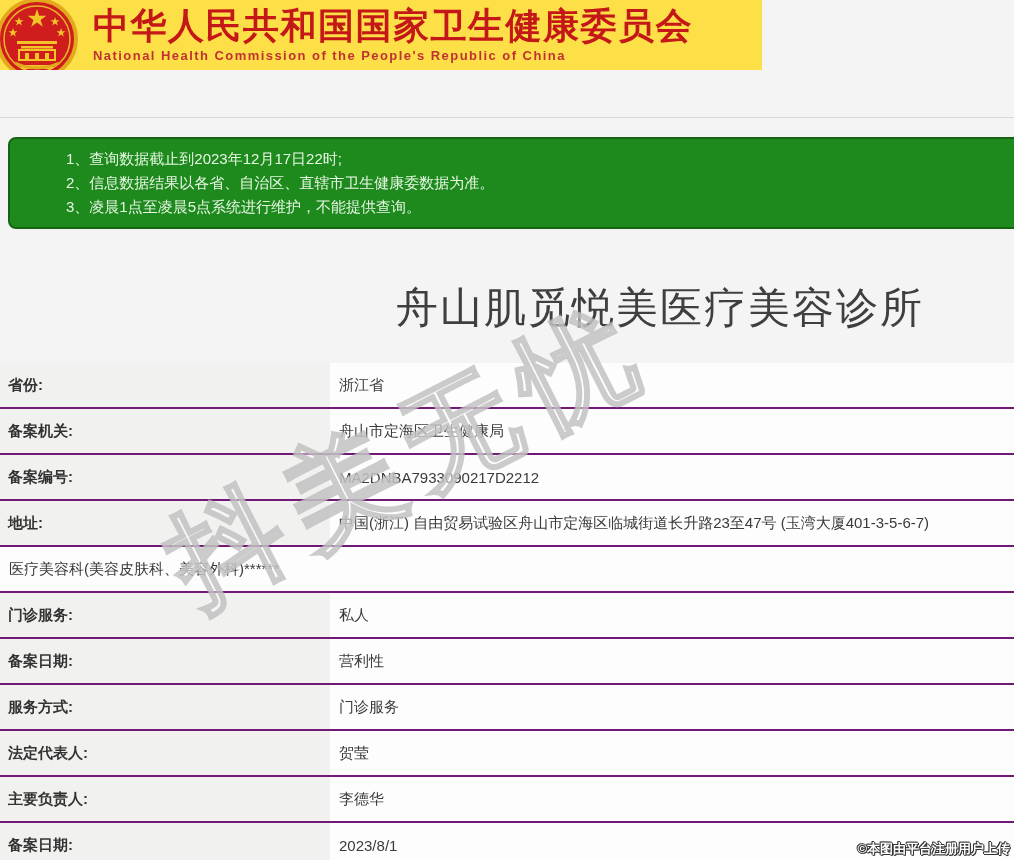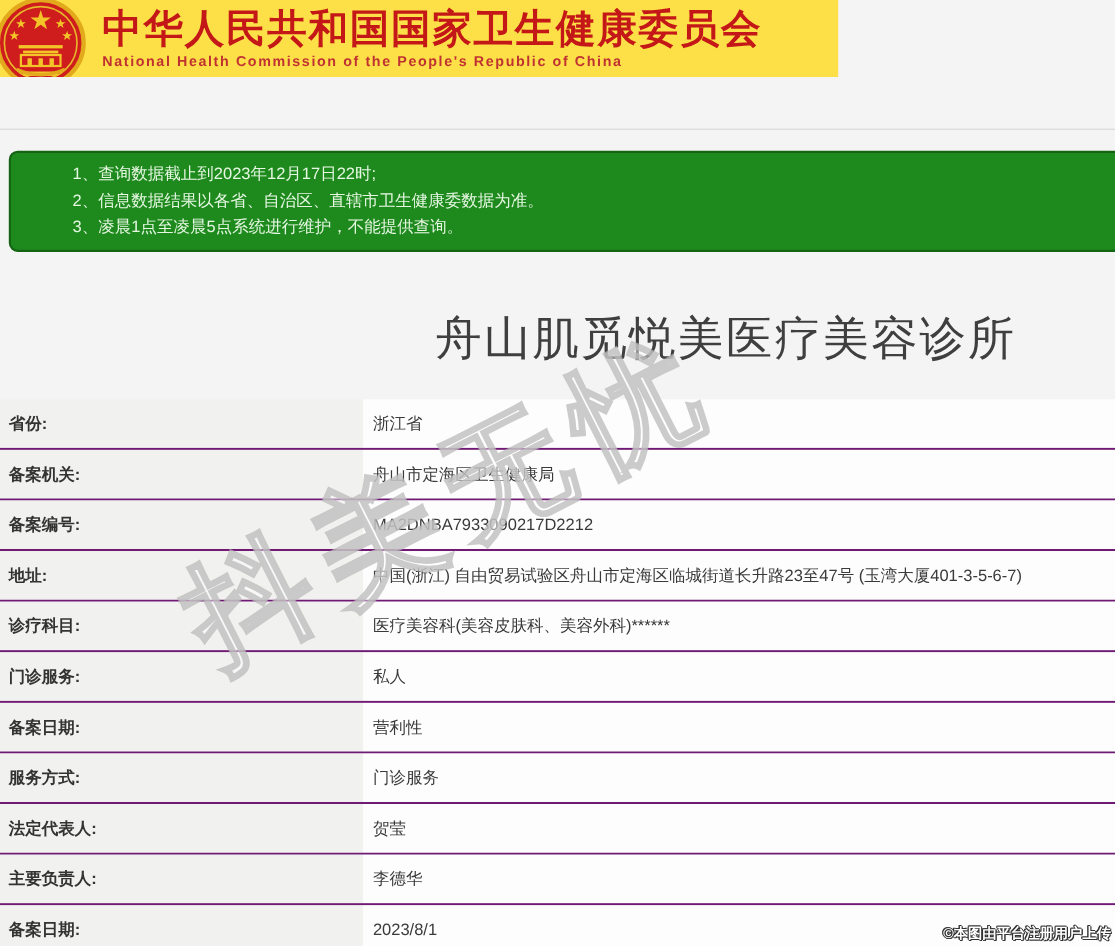--- a/index.html
+++ b/index.html
@@ -138,21 +138,20 @@
   </div>
   <div class="info-row">
     <div class="cell-label">备案编号:</div>
     <div class="cell-value">MA2DNBA7933090217D2212</div>
   </div>
   <div class="info-row">
     <div class="cell-label">地址:</div>
     <div class="cell-value">中国(浙江) 自由贸易试验区舟山市定海区临城街道长升路23至47号 (玉湾大厦401-3-5-6-7)</div>
   </div>
   <div class="info-row">
-    <div class="cell-label">诊疗科目:</div>
     <div class="cell-value">医疗美容科(美容皮肤科、美容外科)******</div>
   </div>
   <div class="info-row">
     <div class="cell-label">门诊服务:</div>
     <div class="cell-value">私人</div>
   </div>
   <div class="info-row">
     <div class="cell-label">备案日期:</div>
     <div class="cell-value">营利性</div>
   </div>

